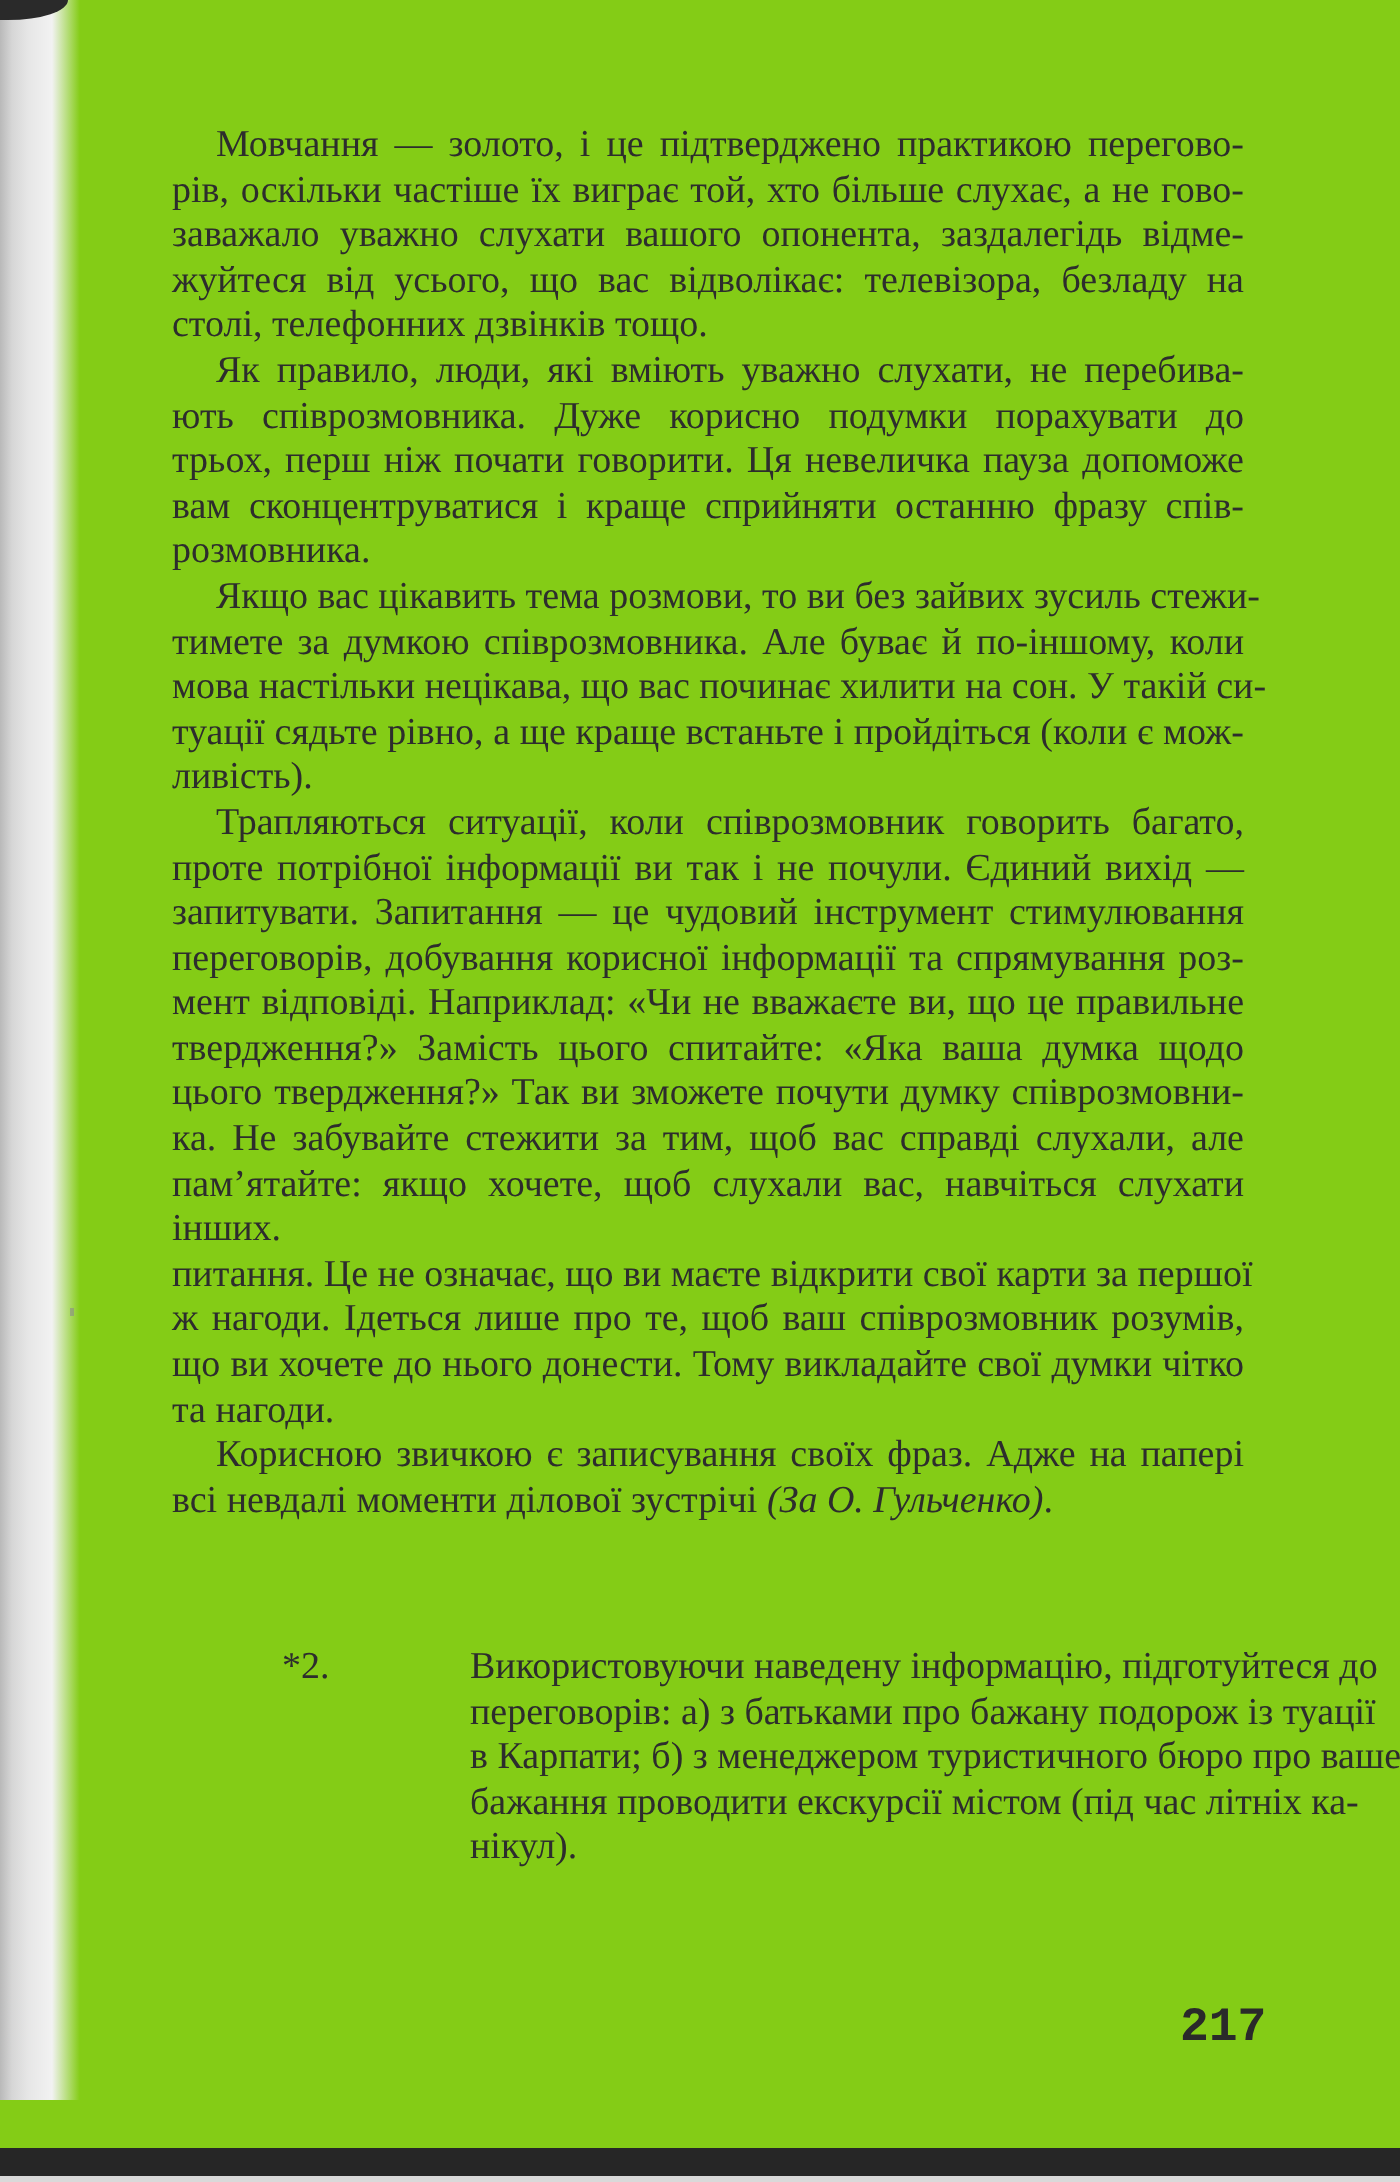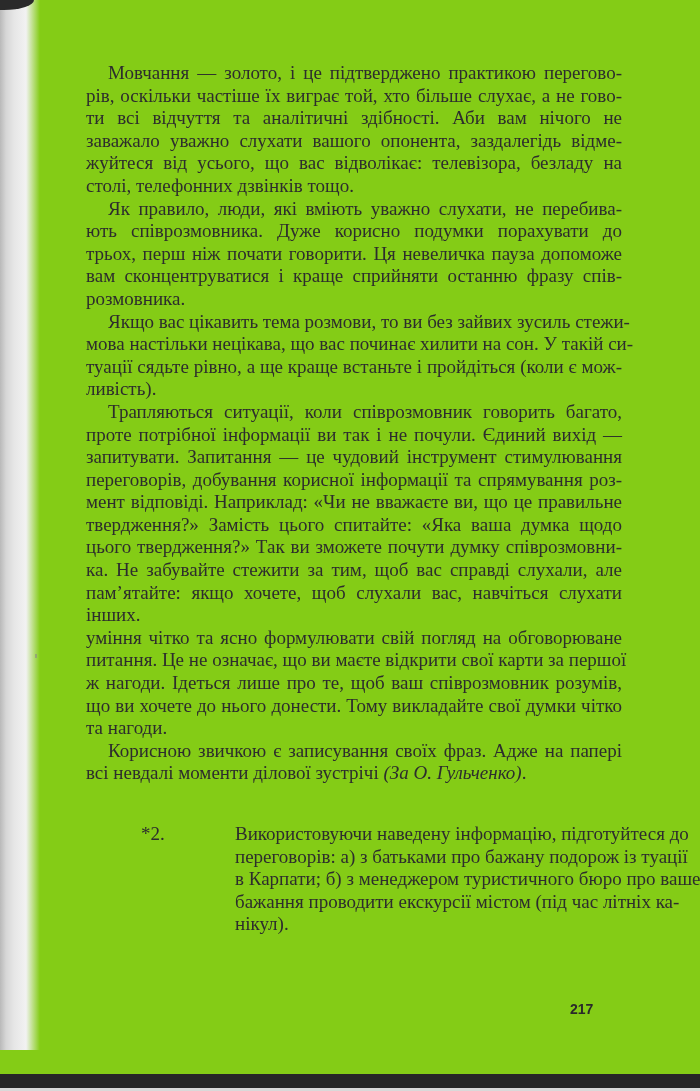--- a/index.html
+++ b/index.html
@@ -85,24 +85,24 @@
     margin-left: 55px;
   }
   .task .line {
     text-align-last: justify;
     margin-left: 43px;
   }
   .task .line.last { text-align-last: left; }
   .italic { font-style: italic; }
   .page-number {
     position: absolute;
-    left: 570px;
+    left: 590px;
     top: 1001px;
-    font-family: Liberation Sans, sans-serif;
-    font-size: 14px;
+    font-family: Liberation Mono, monospace;
+    font-size: 24px;
     font-weight: bold;
     color: #2a2a2a;
   }
   .speck {
     position: absolute;
     left: 35px; top: 654px;
     width: 2px; height: 4px;
     background: #8a8a8a;
     opacity: 0.6;
   }
@@ -113,56 +113,55 @@
 <div class="page">
   <div class="gutter-shadow"></div>
   <div class="corner-top"></div>
   <div class="speck"></div>
 
   <div class="text-block">
 
     <div class="para">
       <span class="line" style="padding-left:22px">Мовчання — золото, і це підтверджено практикою перегово-</span>
       <span class="line">рів, оскільки частіше їх виграє той, хто більше слухає, а не гово-</span>
-      <span class="line">ти всі відчуття та аналітичні здібності. Аби вам нічого не</span>
       <span class="line">заважало уважно слухати вашого опонента, заздалегідь відме-</span>
       <span class="line">жуйтеся від усього, що вас відволікає: телевізора, безладу на</span>
       <span class="line last">столі, телефонних дзвінків тощо.</span>
     </div>
 
     <div class="para">
       <span class="line" style="padding-left:22px">Як правило, люди, які вміють уважно слухати, не перебива-</span>
       <span class="line">ють співрозмовника. Дуже корисно подумки порахувати до</span>
       <span class="line">трьох, перш ніж почати говорити. Ця невеличка пауза допоможе</span>
       <span class="line">вам сконцентруватися і краще сприйняти останню фразу спів-</span>
       <span class="line last">розмовника.</span>
     </div>
 
     <div class="para">
       <span class="line" style="padding-left:22px">Якщо вас цікавить тема розмови, то ви без зайвих зусиль стежи-</span>
+      <span class="line">тимете за думкою співрозмовника. Але буває й по-іншому, коли</span>
       <span class="line">мова настільки нецікава, що вас починає хилити на сон. У такій си-</span>
       <span class="line">туації сядьте рівно, а ще краще встаньте і пройдіться (коли є мож-</span>
       <span class="line last">ливість).</span>
     </div>
 
     <div class="para">
       <span class="line" style="padding-left:22px">Трапляються ситуації, коли співрозмовник говорить багато,</span>
       <span class="line">проте потрібної інформації ви так і не почули. Єдиний вихід —</span>
       <span class="line">запитувати. Запитання — це чудовий інструмент стимулювання</span>
       <span class="line">переговорів, добування корисної інформації та спрямування роз-</span>
       <span class="line">мент відповіді. Наприклад: «Чи не вважаєте ви, що це правильне</span>
       <span class="line">твердження?» Замість цього спитайте: «Яка ваша думка щодо</span>
       <span class="line">цього твердження?» Так ви зможете почути думку співрозмовни-</span>
       <span class="line">ка. Не забувайте стежити за тим, щоб вас справді слухали, але</span>
       <span class="line">пам’ятайте: якщо хочете, щоб слухали вас, навчіться слухати</span>
       <span class="line last">інших.</span>
     </div>
 
     <div class="para">
-      <span class="line">уміння чітко та ясно формулювати свій погляд на обговорюване</span>
       <span class="line">питання. Це не означає, що ви маєте відкрити свої карти за першої</span>
       <span class="line">ж нагоди. Ідеться лише про те, щоб ваш співрозмовник розумів,</span>
       <span class="line">що ви хочете до нього донести. Тому викладайте свої думки чітко</span>
       <span class="line last">та нагоди.</span>
     </div>
 
     <div class="para">
       <span class="line" style="padding-left:22px">Корисною звичкою є записування своїх фраз. Адже на папері</span>
       <span class="line last"><span>всі невдалі моменти ділової зустрічі </span><span class="italic">(За О. Гульченко)</span><span>.</span></span>
     </div>

